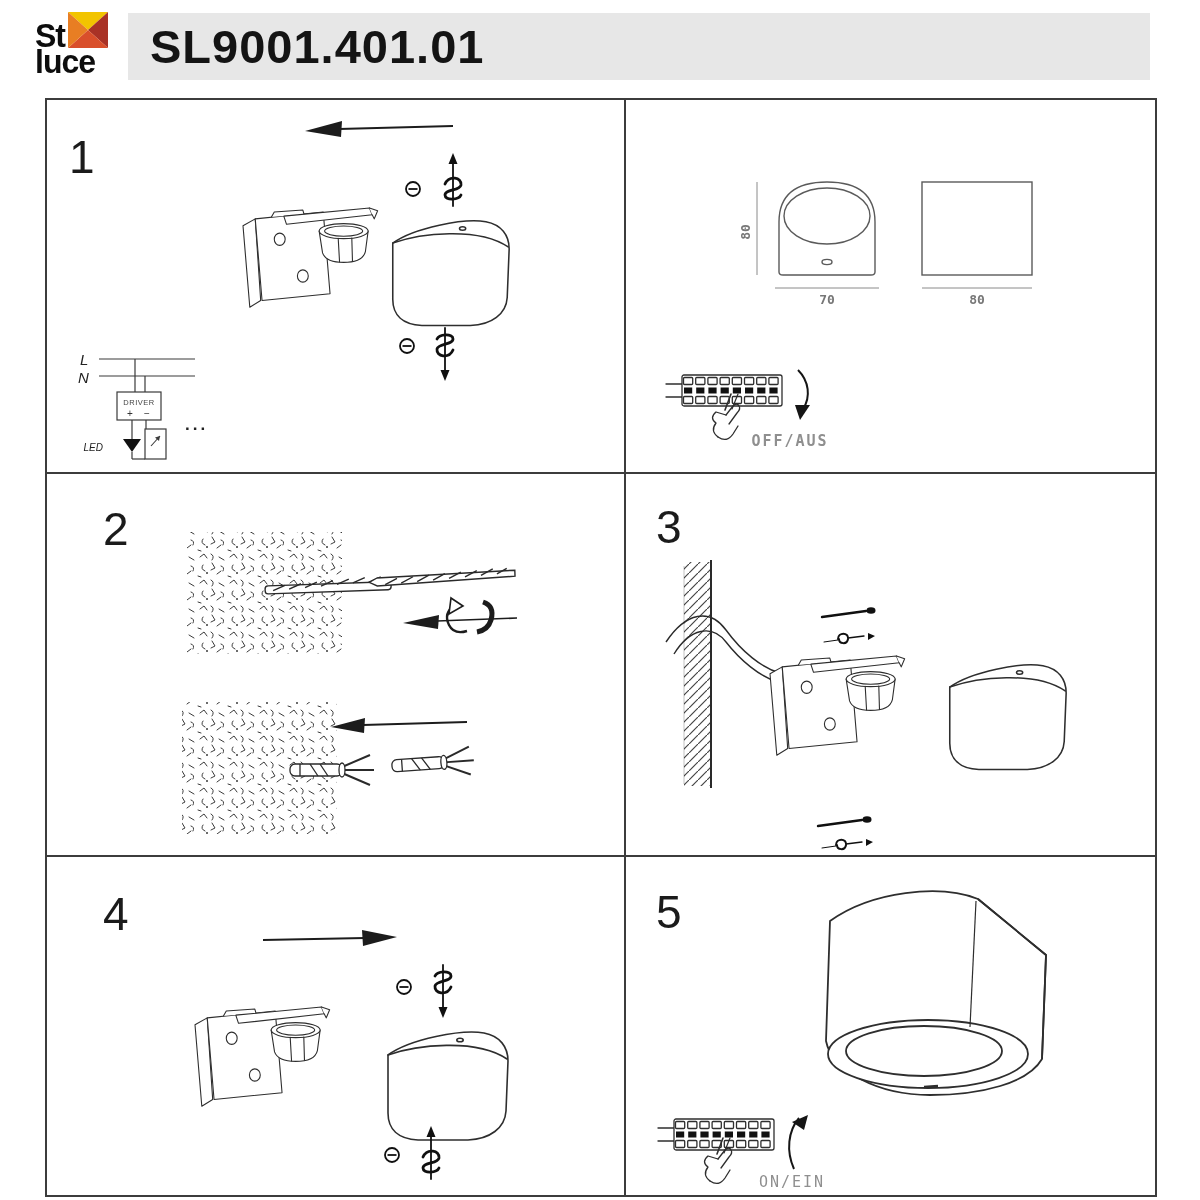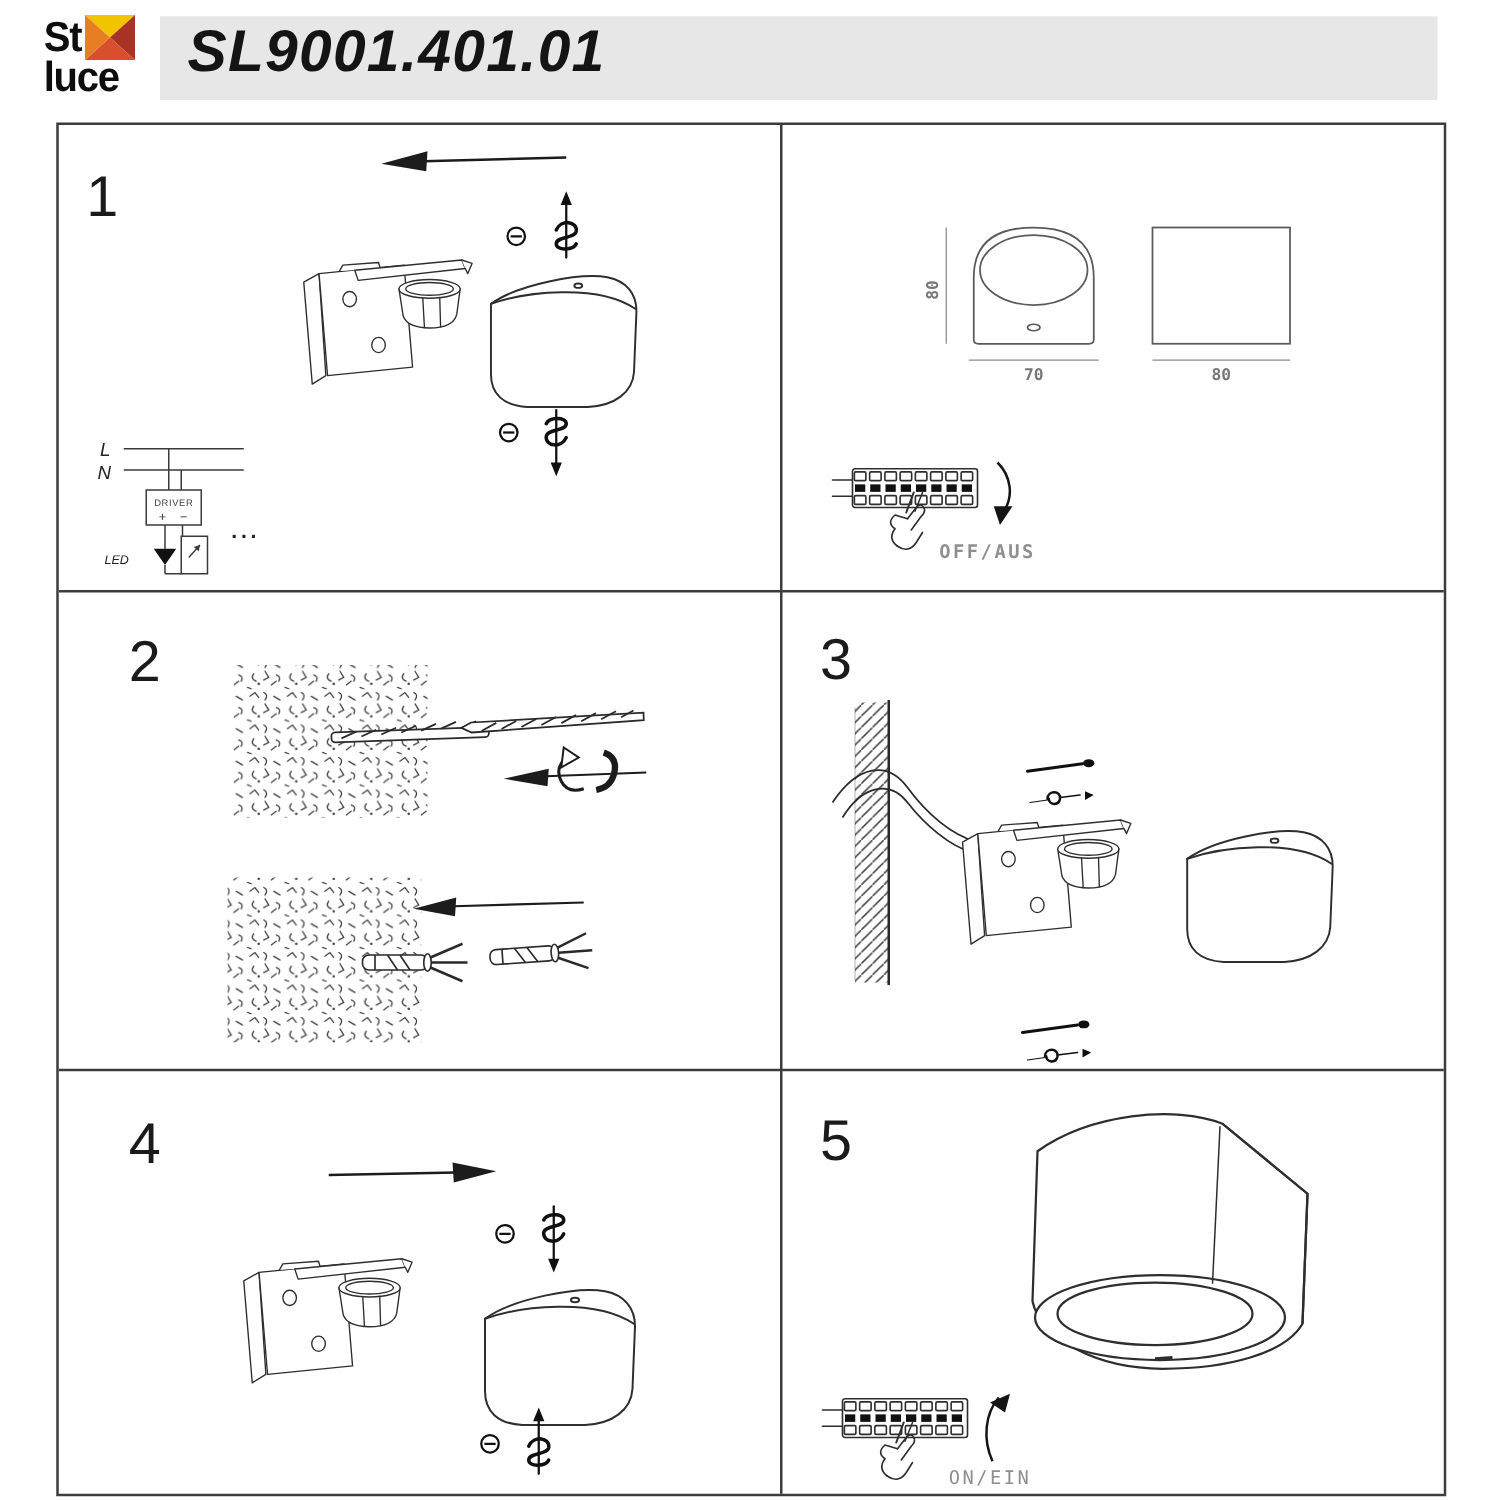--- a/index.html
+++ b/index.html
@@ -1,24 +1,24 @@
 <!DOCTYPE html>
 <html><head>
 <meta charset="utf-8">
 <style>
   html,body{margin:0;padding:0;background:#fff;}
   .page{position:relative;width:1200px;height:1200px;background:#ffffff;overflow:hidden;
         font-family:"Liberation Sans",sans-serif;color:#111;}
   
   .logo{position:absolute;left:35px;top:10px;width:92px;line-height:0.82;}
-  .logo .row1{display:flex;align-items:center;}
+  .logo .row1{display:flex;align-items:flex-end;}
   .logo .word{font-weight:800;font-size:32px;letter-spacing:-1px;color:#0d0d0d;transform:scaleY(1.05);}
   .logo svg{margin-left:3px;margin-top:2px;}
   .model-bar{position:absolute;left:128px;top:13px;width:1022px;height:67px;background:#e7e7e7;
-             display:flex;font-style:italic;}
+             display:flex;align-items:center;}
   .model-text{font-size:47px;font-weight:700;letter-spacing:1px;color:#141414;padding-left:22px;}
   
   .grid{position:absolute;left:45px;top:98px;width:1108px;height:1095px;border:2px solid #3c3c3c;background:#fff;}
   .vline{position:absolute;left:577px;top:0;width:2px;height:100%;background:#3c3c3c;}
   .hline1{position:absolute;left:0;top:372px;width:100%;height:2px;background:#3c3c3c;}
   .hline2{position:absolute;left:0;top:755px;width:100%;height:2px;background:#3c3c3c;}
   .panel{position:absolute;}
   .p1{left:0;top:0;width:577px;height:372px;}
   .ptr{left:579px;top:0;width:525px;height:372px;font-weight:bold;}
   .p2{left:0;top:374px;width:577px;height:381px;}

